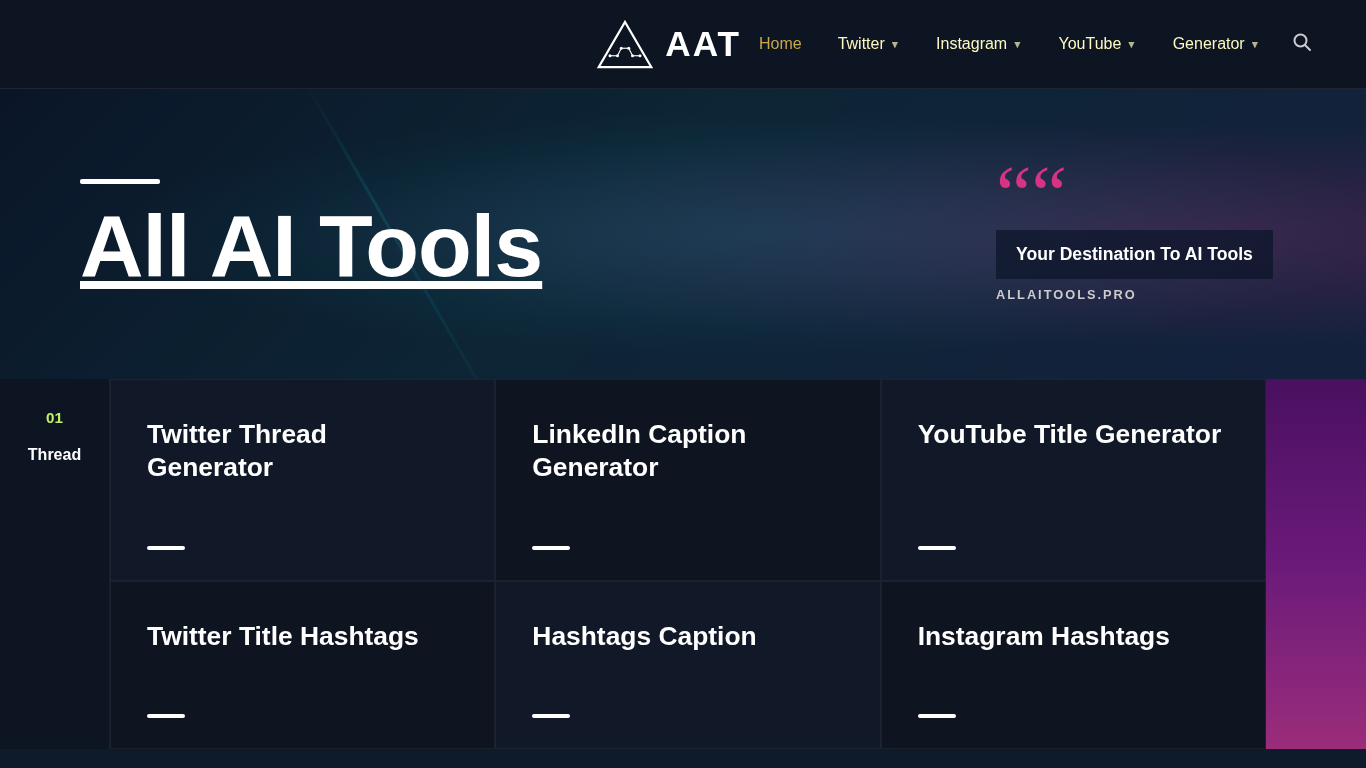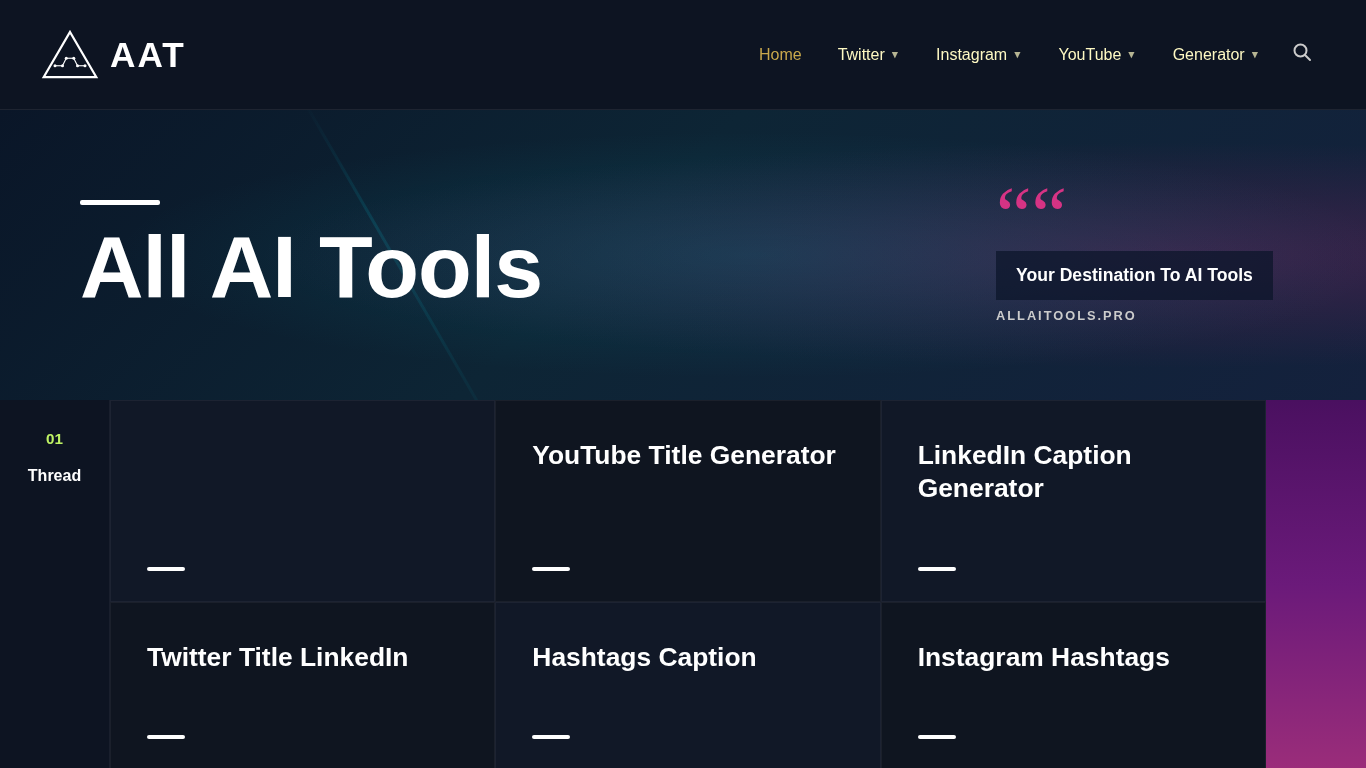--- a/index.html
+++ b/index.html
@@ -3,23 +3,23 @@
   <meta charset="utf-8">
   <style>
     * { margin: 0; padding: 0; box-sizing: border-box; }
     body { font-family: 'Segoe UI', Arial, sans-serif; background: #0d1b2a; color: #fff; overflow-x: hidden; }
 
     
     header {
       position: relative;
       display: flex;
       align-items: center;
-      justify-content: space-between;
+      justify-content: flex-end;
       padding: 0 40px;
-      height: 110px;
+      height: 89px;
       background: #0d1422;
       border-bottom: 1px solid rgba(255,255,255,0.07);
       z-index: 100;
     }
     .logo-area {
       display: flex;
       align-items: center;
       gap: 10px;
       text-decoration: none;
     }
@@ -65,20 +65,21 @@
     }
 
     
     .hero {
       position: relative;
       min-height: 290px;
       display: flex;
       align-items: center;
       overflow: hidden;
       background: linear-gradient(135deg, #0d1b2e 0%, #0f2a3a 40%, #0e3040 60%, #1a1a2e 100%);
+      text-decoration: underline;
     }
     .hero-bg {
       position: absolute;
       inset: 0;
       background:
         radial-gradient(ellipse at 55% 50%, rgba(0,160,180,0.18) 0%, transparent 60%),
         radial-gradient(ellipse at 85% 50%, rgba(180,40,120,0.25) 0%, transparent 55%),
         linear-gradient(135deg, #0a1628 0%, #0d2535 45%, #14213d 100%);
       z-index: 0;
     }
@@ -294,35 +295,36 @@
 <div class="content-area">
 
   <aside class="sidebar">
     <span class="sidebar-number">01</span>
     <span class="sidebar-label">Thread</span>
   </aside>
 
   <div class="tools-grid">
 
     <div class="tool-card">
+      <div class="tool-card-title">Twitter Thread Generator</div>
+      <div class="tool-card-line"></div>
+    </div>
+
+    <div class="tool-card">
+      <div class="tool-card-title">LinkedIn Caption Generator</div>
       <div class="tool-card-line"></div>
     </div>
 
     <div class="tool-card">
       <div class="tool-card-title">YouTube Title Generator</div>
       <div class="tool-card-line"></div>
     </div>
 
     <div class="tool-card">
-      <div class="tool-card-title">LinkedIn Caption Generator</div>
-      <div class="tool-card-line"></div>
-    </div>
-
-    <div class="tool-card">
-      <div class="tool-card-title">Twitter Title LinkedIn</div>
+      <div class="tool-card-title">Twitter Title Hashtags</div>
       <div class="tool-card-line"></div>
     </div>
 
     <div class="tool-card">
       <div class="tool-card-title">Hashtags Caption</div>
       <div class="tool-card-line"></div>
     </div>
 
     <div class="tool-card">
       <div class="tool-card-title">Instagram Hashtags</div>

